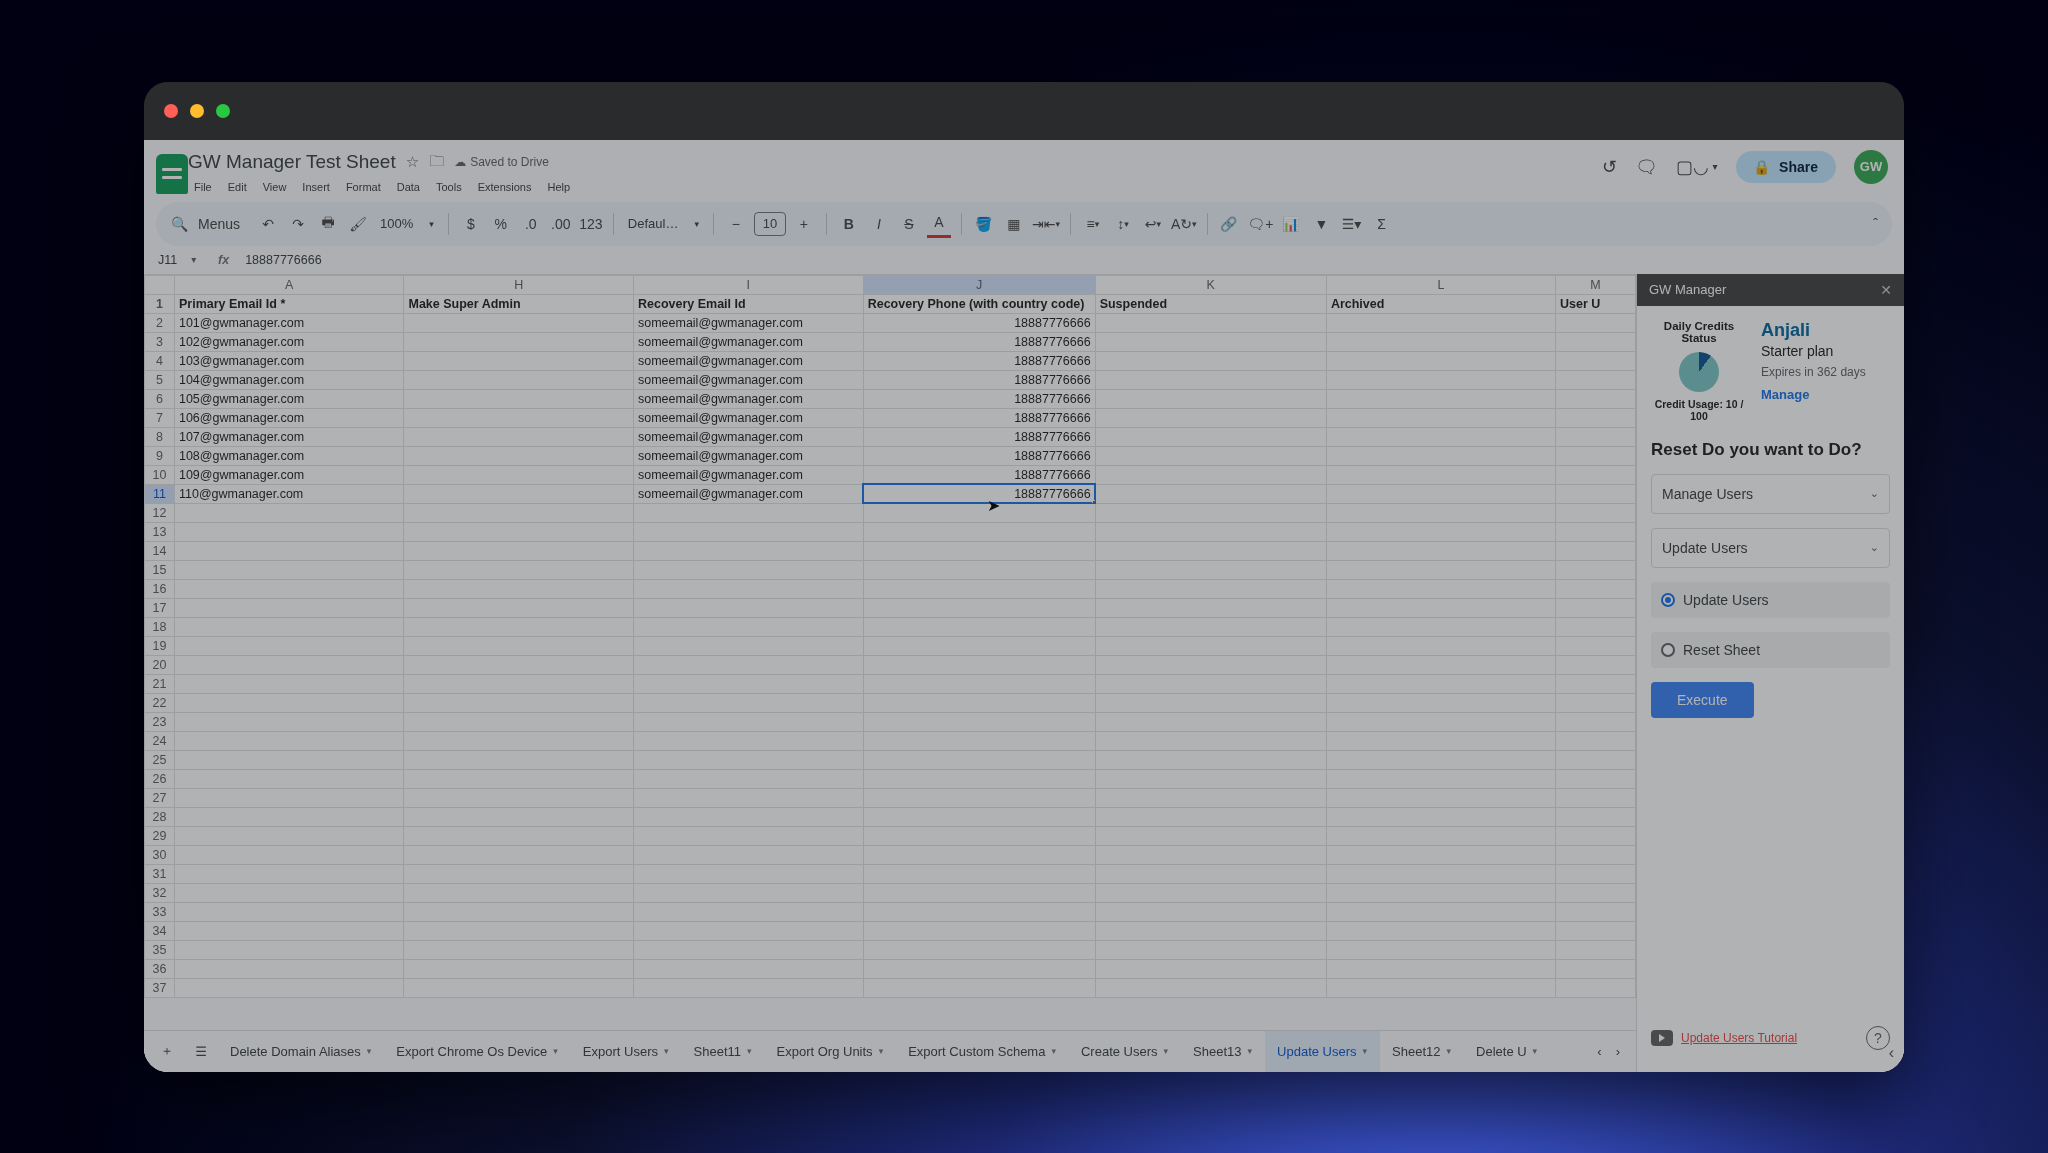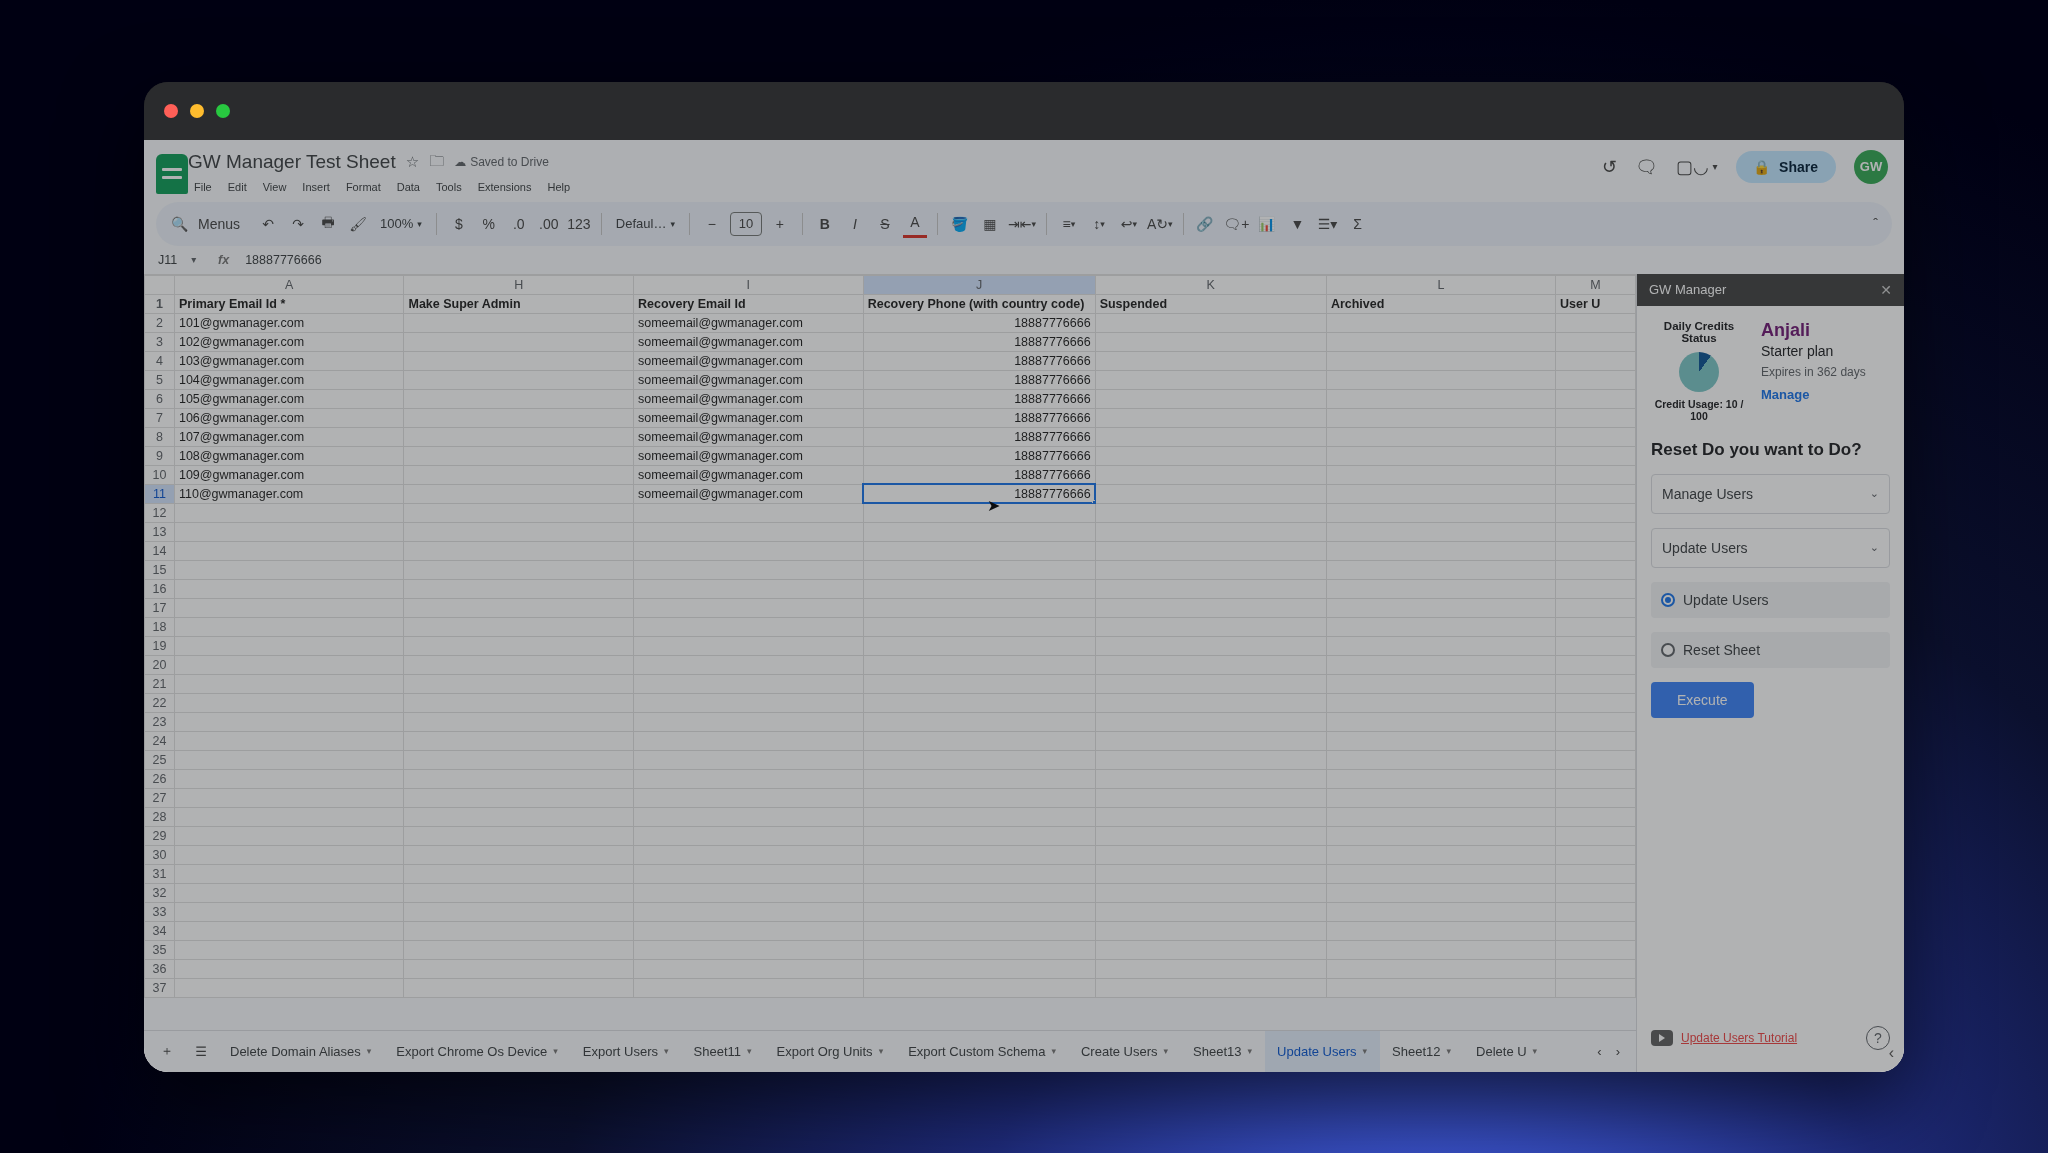--- a/index.html
+++ b/index.html
@@ -64,21 +64,21 @@
   .share-btn { background:#c2e7ff; color:#001d35; font-weight:bold; font-size:14px;
     padding:8px 18px; border-radius:50px; display:flex; align-items:center; gap:8px; }
   .avatar { width:34px; height:34px; border-radius:50%; background:#34a853;
     color:#fff; font-weight:bold; font-size:13px; display:flex; align-items:center; justify-content:center; }
   
   .toolbar { height:44px; margin:4px 12px 0 12px; background:#edf2fa; border-radius:40px;
     display:flex; align-items:center; padding:0 12px; gap:6px; color:#444; font-size:14px;
     position:relative; }
   .tbtn { min-width:24px; height:28px; display:flex; align-items:center; justify-content:center; color:#444; }
   .tsep { width:1px; height:22px; background:#c7c7c7; margin:0 4px; }
-  .zoom-box, .font-box { font-size:13px; color:#3c4043; padding:0 4px; display:flex; align-items:center; gap:4px;}
+  .zoom-box, .font-box { font-size:13px; color:#3c4043; padding:0 4px; display:flex; align-items:center; gap:16px;}
   .font-size-box { border:1px solid #747775; border-radius:4px; width:32px; height:24px; font-size:13px;
     display:flex; align-items:center; justify-content:center; }
   .collapse { position:absolute; right:14px; color:#444; }
   
   .fx-bar { height:28px; display:flex; align-items:center; padding:4px 12px 4px 8px; gap:8px; font-size:12.5px; color:#3c4043; }
   .name-box { width:56px; height:22px; display:flex; align-items:center; padding-left:6px; font-size:12.5px; color:#3c4043; }
   .name-dd { color:#5f6368; font-size:10px; margin-left:14px; }
   .fx { font-style:italic; font-weight:bold; color:#777; margin-left:2px; margin-right:8px; }
   
   .workspace { flex:1; display:flex; min-height:0; }
@@ -118,21 +118,21 @@
   .sb-hdr { height:32px; background:#424242; color:#fff; font-size:13px;
     display:flex; align-items:center; padding:0 12px; font-weight:500; }
   .sb-hdr .x { margin-left:auto; font-size:14px; color:#ccc; }
   .sb-body { padding:14px 14px; display:flex; flex-direction:column; gap:14px; font-size:13px; color:#3c4043; flex:1; overflow:auto;}
   .credits-row { display:flex; gap:14px; }
   .credit-box { flex:0 0 96px; text-align:center; }
   .credit-title { font-weight:bold; font-size:11.5px; color:#202124; }
   .pie { width:40px; height:40px; border-radius:50%; margin:8px auto 6px auto;
     background:conic-gradient(#0b5394 0 36deg, #7cc6c6 36deg 360deg); }
   .credit-usage { font-size:10.5px; font-weight:bold; color:#202124; }
-  .plan-name { font-size:18px; font-weight:bold; color:#701a75; }
+  .plan-name { font-size:18px; font-weight:bold; color:#0369a1; }
   .plan-sub { font-size:14px; color:#202124; margin-top:2px; }
   .plan-exp { font-size:12px; color:#5f6368; margin-top:6px; }
   .plan-manage { color:#1a73e8; font-weight:bold; font-size:13px; margin-top:8px; display:inline-block; }
   .sb-h2 { font-size:17px; font-weight:bold; color:#202124; margin-top:4px; }
   .sb-select { height:40px; border:1px solid #dadce0; border-radius:4px; background:#fff;
     display:flex; align-items:center; padding:0 10px; justify-content:space-between; font-size:14px;
     color:#3c4043; }
   .sb-select .chev { font-size:11px; color:#5f6368; }
   .sb-radio-box { background:#f1f3f4; border-radius:4px; padding:10px 10px; display:flex; align-items:center; gap:8px; font-size:14px;}
   .radio { width:14px; height:14px; border-radius:50%; border:2px solid #5f6368; background:#fff; position:relative; flex:0 0 auto;}

